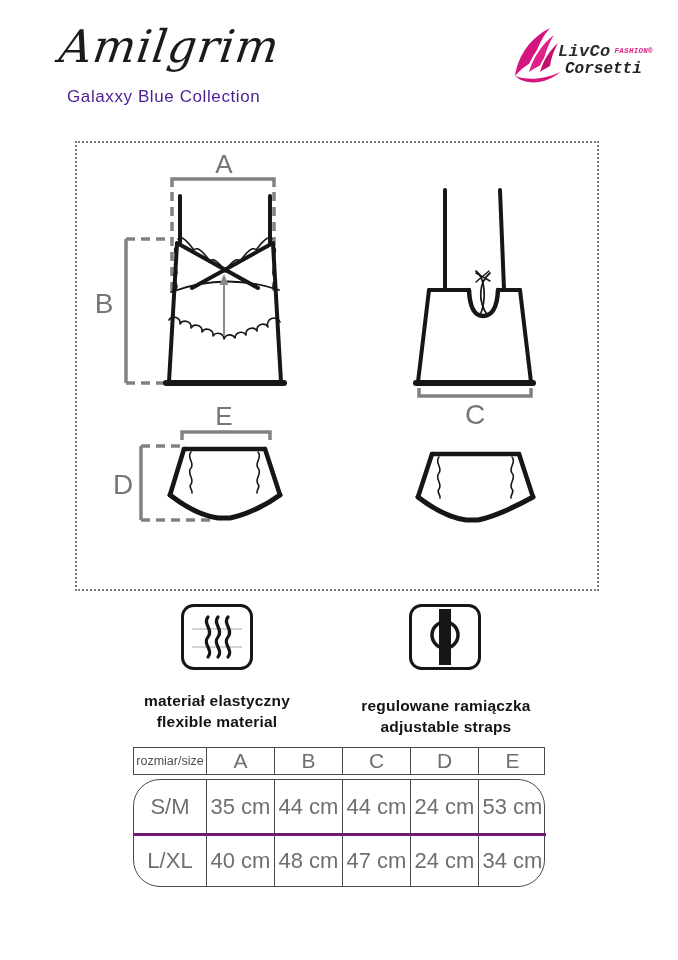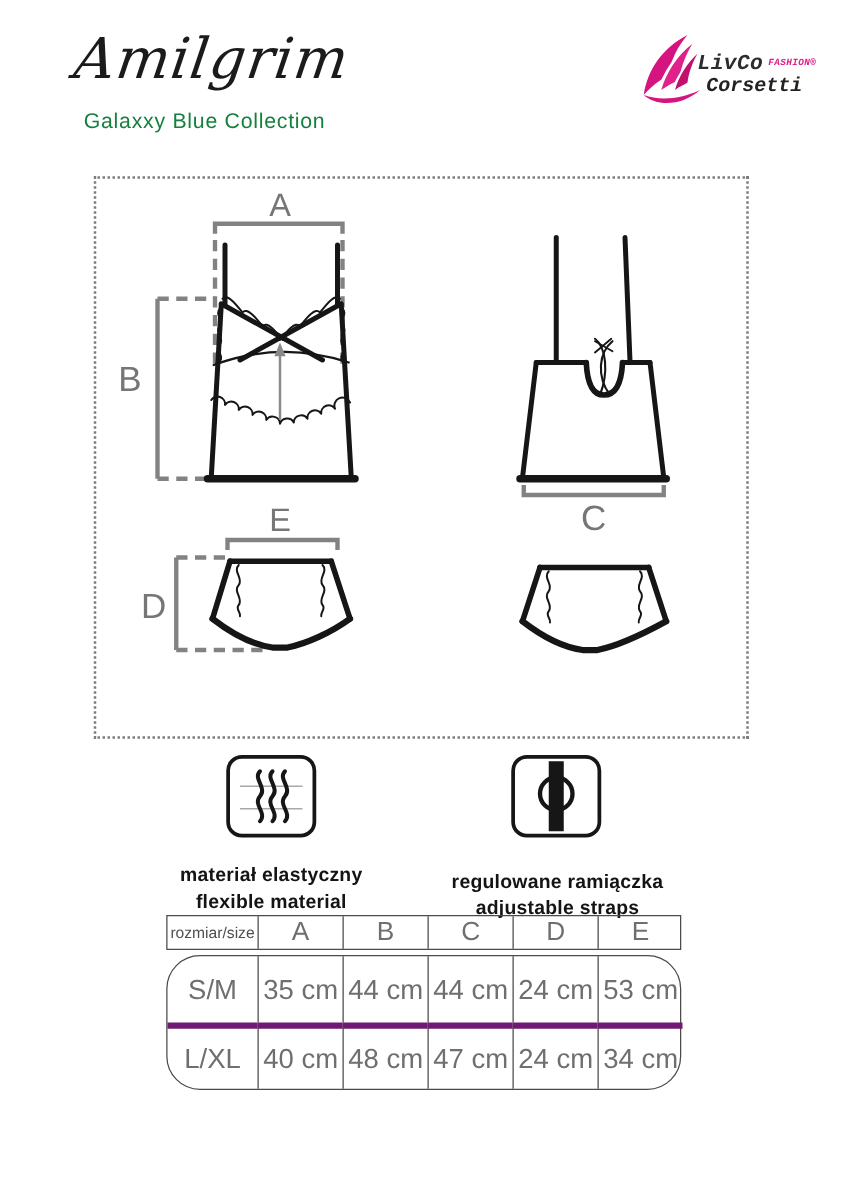--- a/index.html
+++ b/index.html
@@ -8,21 +8,21 @@
     font-family:"Liberation Sans", sans-serif; overflow:hidden;
   }
   
   .brand-script {
     position:absolute; left:60px; top:20px;
     font-family:"DejaVu Serif", serif; font-style:italic;
     font-size:45px; color:#1b1b1b; transform:skewX(-8deg); letter-spacing:1px;
   }
   .collection {
     position:absolute; left:67px; top:87px;
-    font-size:17px; color:#15803d; letter-spacing:0.6px;
+    font-size:17px; color:#4c1d95; letter-spacing:0.6px;
   }
   .logo { position:absolute; left:514px; top:28px; width:154px; height:66px;font-family:Liberation Mono, monospace; }
   .logo-wing { position:absolute; left:0; top:0; }
   .logo-text {
     position:absolute; left:44px; top:15px; line-height:1;
     font-style:italic; font-weight:bold; color:#2d2d2d; white-space:nowrap;
   }
   .logo-row1 { font-size:17px; letter-spacing:0.3px; }
   .logo-fashion { font-size:7.5px; color:#e0218a; margin-left:4px; vertical-align:3px; }
   .logo-row2 { font-size:16px; margin-left:7px; margin-top:1px; color:#222; }
@@ -39,35 +39,35 @@
   .feature-icon { position:absolute; }
   .icon-flex   { left:180px; top:603px; }
   .icon-straps { left:408px; top:603px; }
   .caption {
     position:absolute; width:250px; text-align:center;
     font-size:15.5px; font-weight:bold; color:#141414; line-height:21px; letter-spacing:0.2px;
   }
   .caption-flex   { left:92px;  top:690px; }
   .caption-straps { left:321px; top:695px; }
   
-  .size-table { position:absolute; left:133px; top:732px; width:412px; color:#6f6f6f;text-align:right; }
+  .size-table { position:absolute; left:133px; top:747px; width:412px; color:#6f6f6f;text-align:right; }
   .t-head, .t-body {
     display:grid; grid-template-columns:72px 68px 68px 68px 68px 68px;
     border:1px solid #4a4a4a; box-sizing:border-box;
   }
   .t-head { height:28px; }
   .t-body { margin-top:4px; grid-auto-rows:53px;border-radius:27px; }
   .t-cell {
     display:flex; align-items:center; justify-content:center;
     border-left:1px solid #4a4a4a; font-size:21px;
   }
   .t-head .t-cell { font-size:21px; }
   .t-head .t-cell.corner { font-size:12.5px; color:#4f4f4f; }
   .t-cell:nth-child(6n+1) { border-left:none; }
-  .t-body .t-cell { border-top:5px solid #701a75; font-size:22px; }
+  .t-body .t-cell { border-top:3px solid #701a75; font-size:22px; }
   .t-body .t-cell:nth-child(-n+6) { border-top:none; }
 </style>
 </head>
 <body>
 
 <div class="page">
 
   <div class="brand-script">Amilgrim</div>
   <div class="collection">Galaxxy Blue Collection</div>
 

